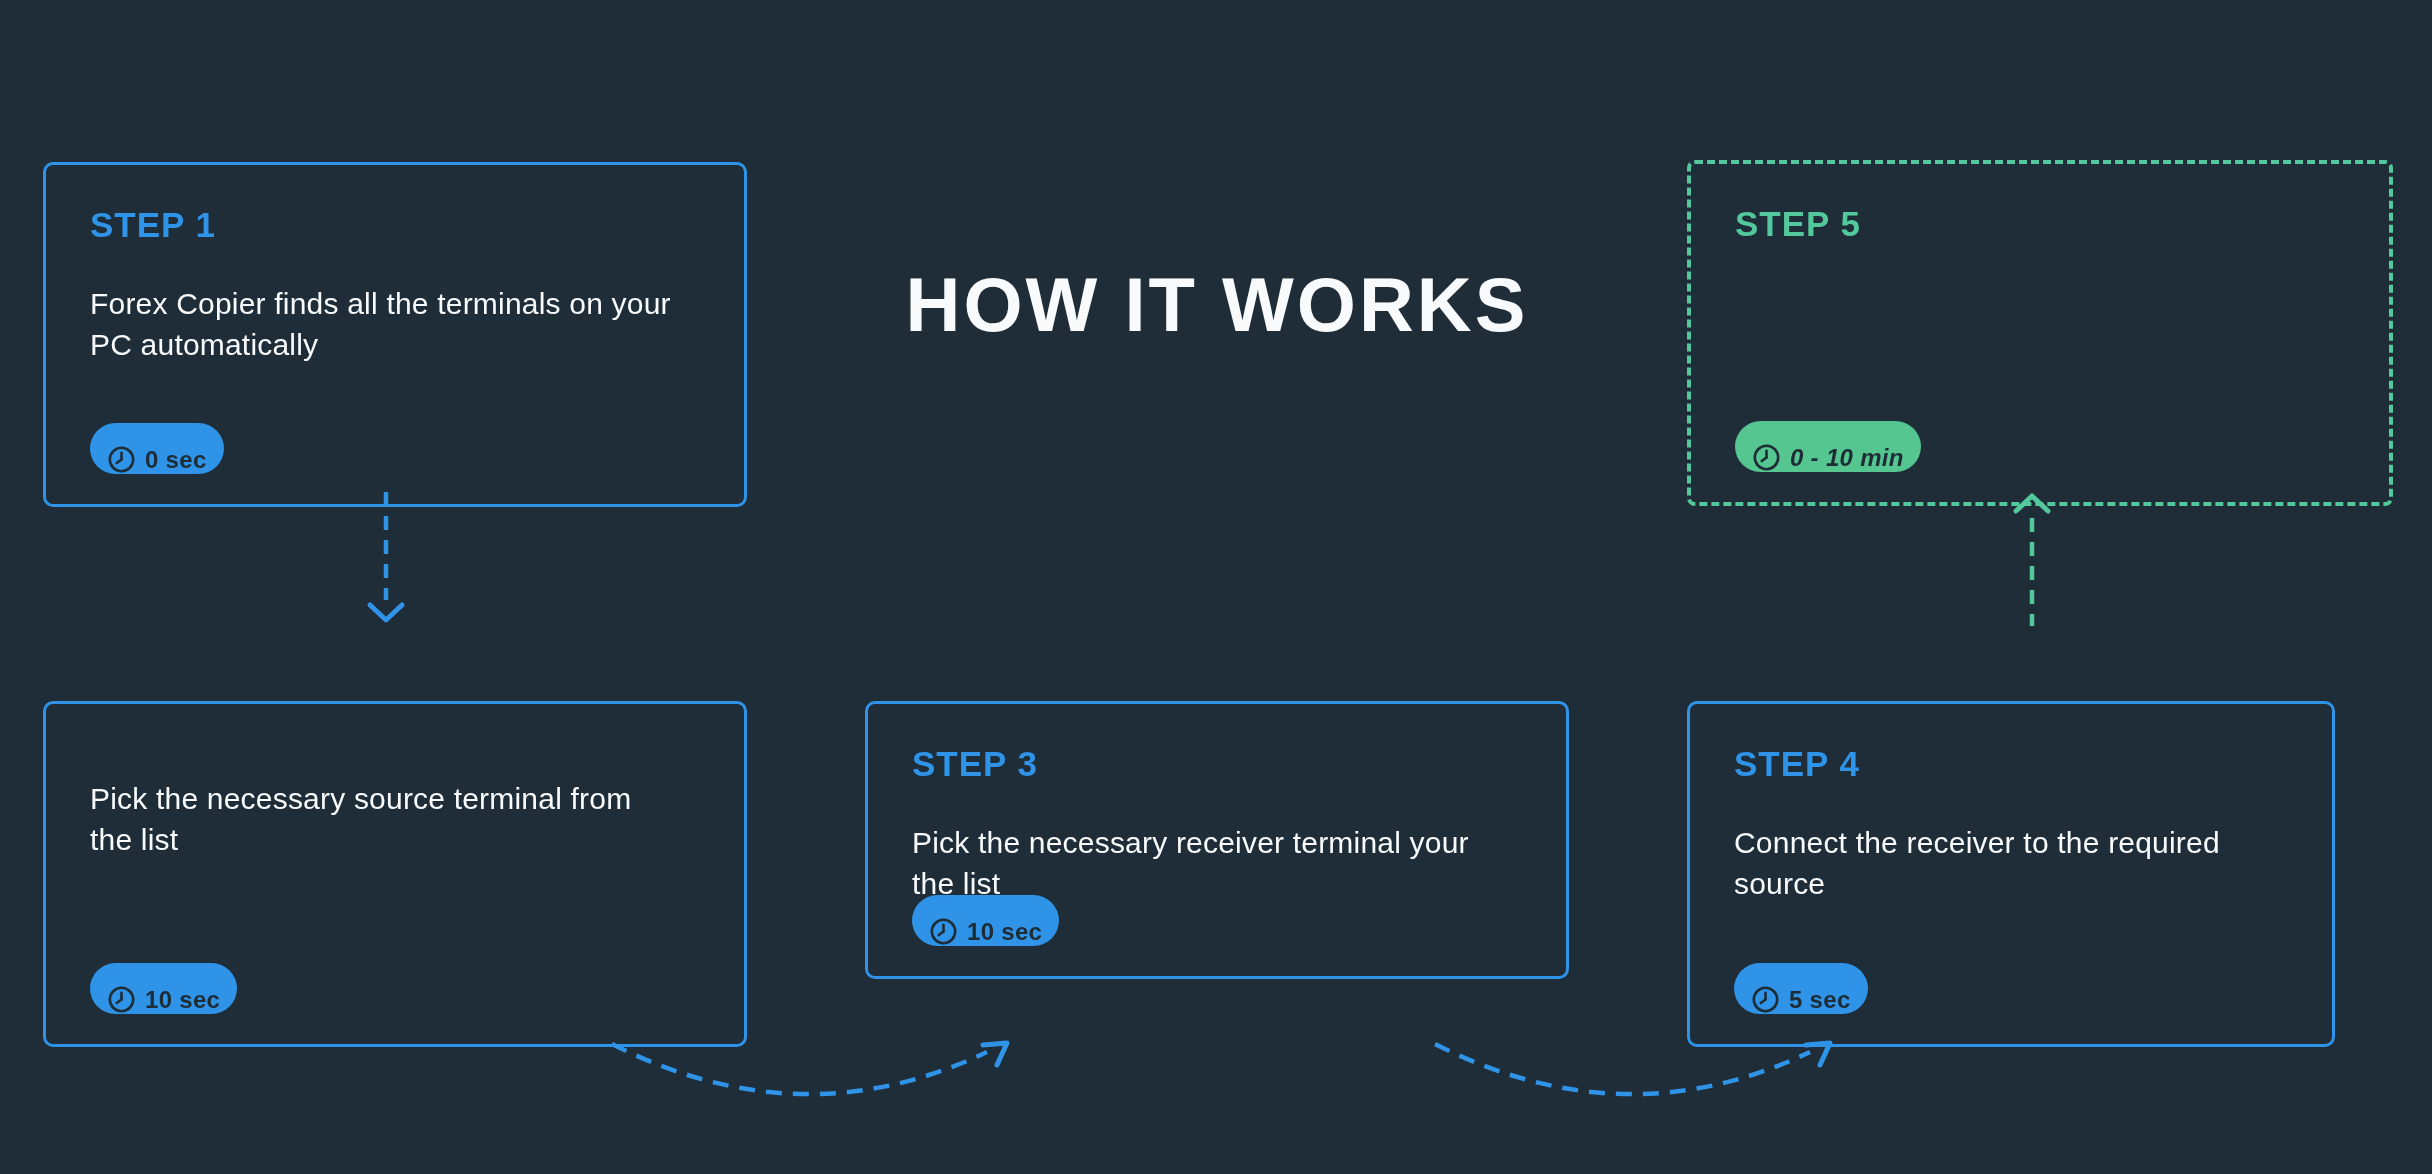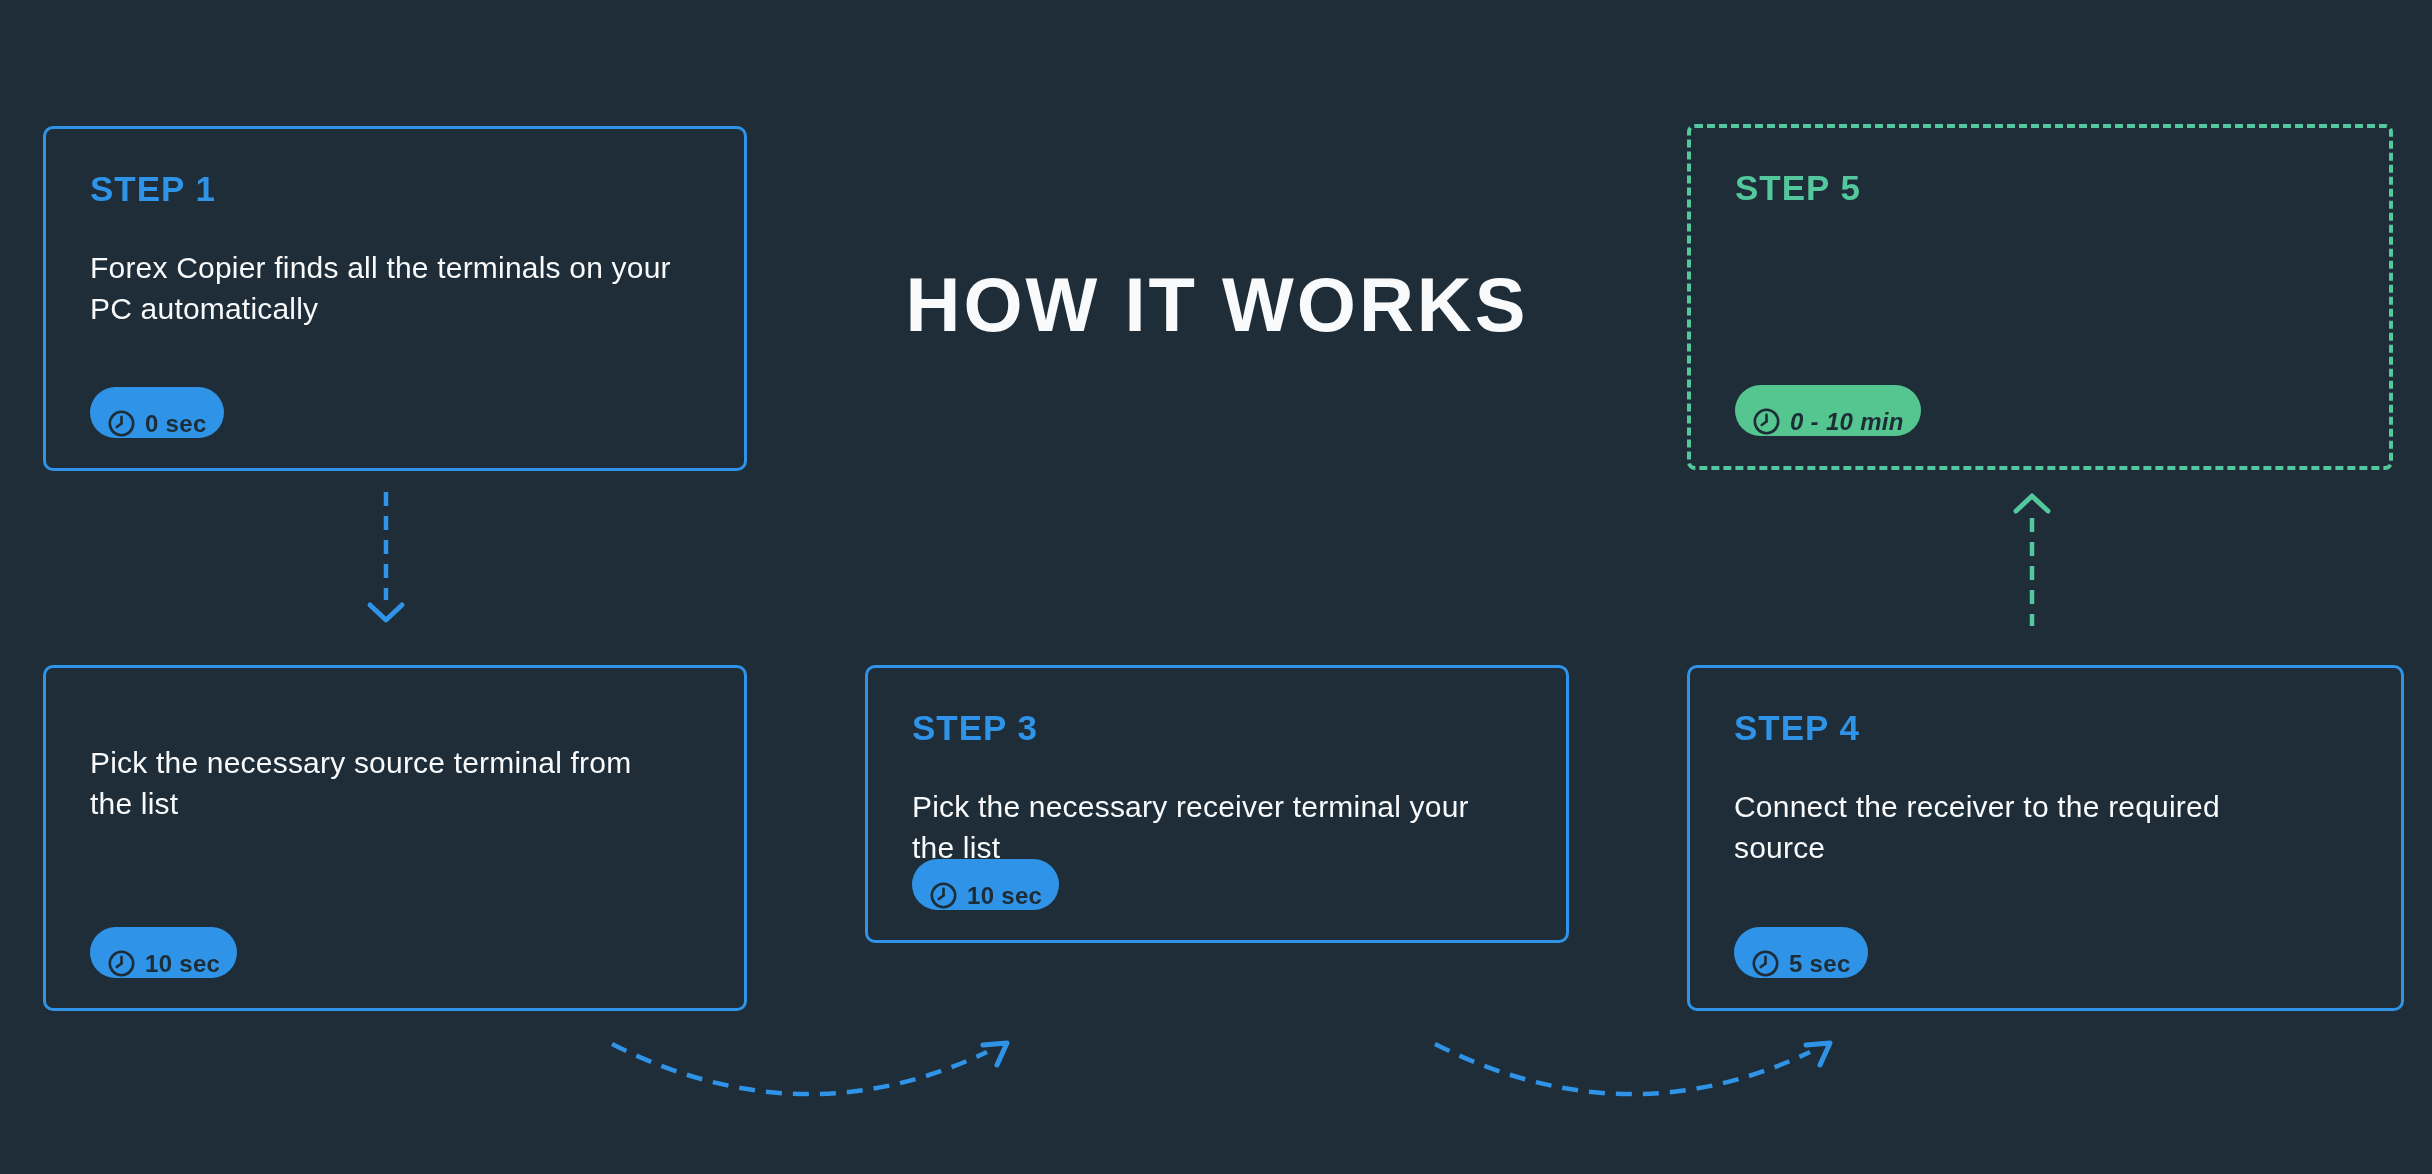--- a/index.html
+++ b/index.html
@@ -21,20 +21,21 @@
   .stage{position:absolute;inset:0;}
   .title{
     position:absolute;left:865px;top:262px;width:704px;margin:0;
     text-align:center;color:var(--text-light);
     font-size:76px;line-height:86px;font-weight:bold;letter-spacing:3px;
   }
   .card{
     position:absolute;width:704px;height:345px;
     border:3px solid var(--accent-blue);border-radius:10px;
     padding:38px 44px;
+    margin-top:36px;
   }
   .card.green{border:4px dashed var(--accent-green);border-radius:8px;}
   .card-label{
     margin:0;font-size:35px;line-height:44px;font-weight:bold;letter-spacing:1px;
     color:var(--accent-blue);
   }
   .card.green .card-label{color:var(--accent-green);}
   .card-desc{
     margin:36px 0 0 0;font-size:30px;line-height:41px;font-weight:normal;
     color:var(--text-light);white-space:pre-line;letter-spacing:0.2px;
@@ -108,21 +109,21 @@
     <div class="badge">
       <svg class="clock" viewBox="0 0 28 28">
         <circle cx="14" cy="14" r="11.3"></circle>
         <line x1="14" y1="14" x2="14" y2="7.6"></line>
         <line x1="14" y1="14" x2="9.4" y2="17.4"></line>
       </svg>
       <span>10 sec</span>
     </div>
   </section>
 
-  <section class="card" style="left:1687px;top:665px;height:346px;width:717px;">
+  <section class="card" style="left:1687px;top:665px;height:346px;width:648px;">
     <h2 class="card-label">STEP 4</h2>
     <p class="card-desc">Connect the receiver to the required
 source</p>
     <div class="badge">
       <svg class="clock" viewBox="0 0 28 28">
         <circle cx="14" cy="14" r="11.3"></circle>
         <line x1="14" y1="14" x2="14" y2="7.6"></line>
         <line x1="14" y1="14" x2="9.4" y2="17.4"></line>
       </svg>
       <span>5 sec</span>

